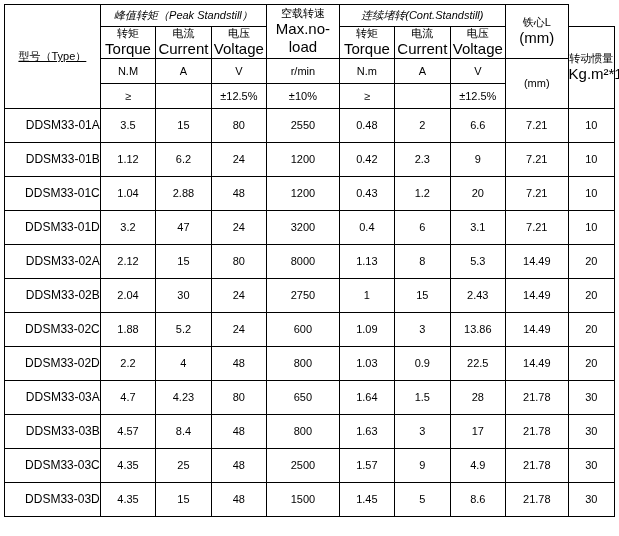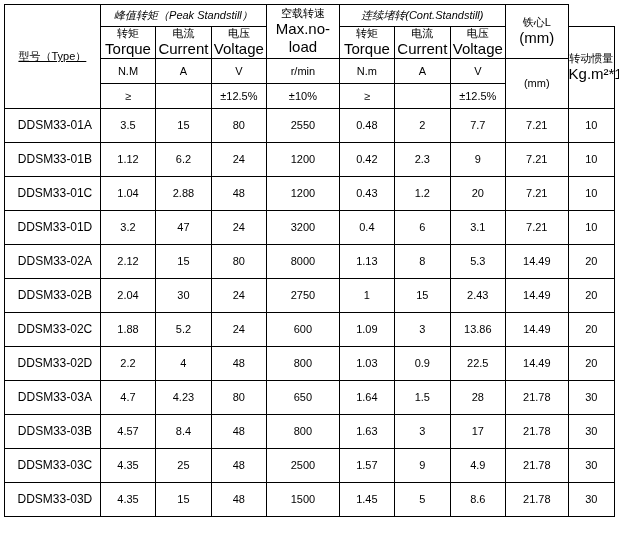--- a/index.html
+++ b/index.html
@@ -54,21 +54,21 @@
   .type-cell {
     font-size: 13px;
     vertical-align: middle;
     text-decoration: underline;
   }
   .data-row td {
     height: 33px;
     font-size: 12px;
   }
   .data-row td.typecol {
-    text-align: center;
+    text-align: right;
     padding-left: 5px;
     font-size: 12px;
   }
   .two-line span {
     display: block;
   }
   .ln1 { font-size: 11px; }
   .ln2 { font-size: 15px; }
   .grp-cn { font-size: 12px; font-style: italic; }
 </style>
@@ -154,21 +154,21 @@
       </tr>
 
       <tr class="data-row">
         <td class="typecol">DDSM33-01A</td>
         <td>3.5</td>
         <td>15</td>
         <td>80</td>
         <td>2550</td>
         <td>0.48</td>
         <td>2</td>
-        <td>7.7</td>
+        <td>6.6</td>
         <td>7.21</td>
         <td>10</td>
       </tr>
       <tr class="data-row">
         <td class="typecol">DDSM33-01B</td>
         <td>1.12</td>
         <td>6.2</td>
         <td>24</td>
         <td>1200</td>
         <td>0.42</td>

